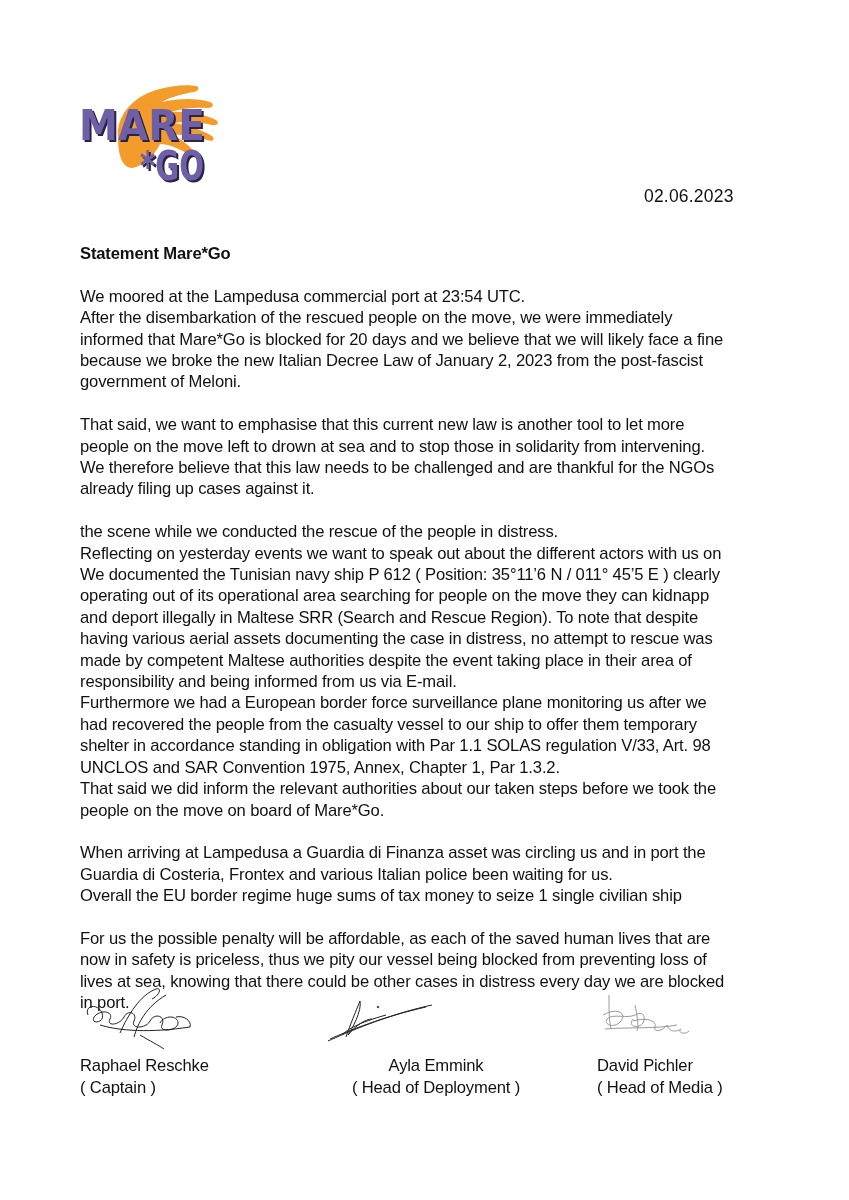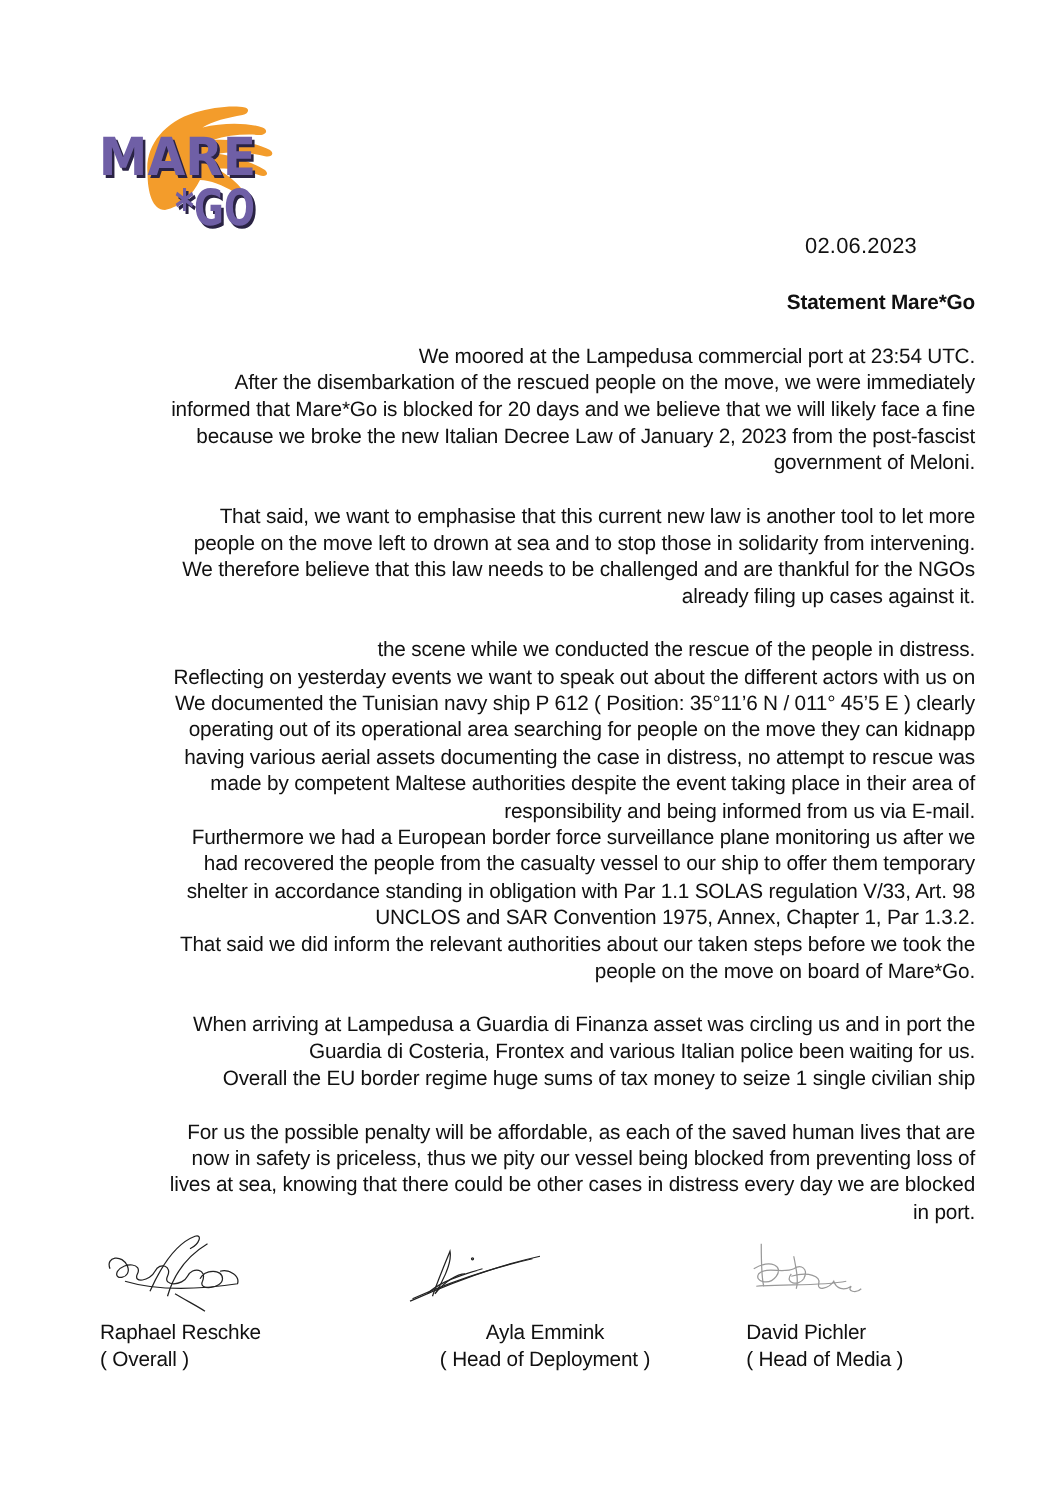--- a/index.html
+++ b/index.html
@@ -1,20 +1,20 @@
 <!DOCTYPE html>
 <html><head>
   <meta charset="utf-8">
   <style>
     html, body { margin: 0; padding: 0; background: #ffffff; }
     body { width: 849px; height: 1200px; position: relative; overflow: hidden;
            font-family: "Liberation Sans", sans-serif; color: #111; }
     .logo { position: absolute; left: 78px; top: 78px; width: 146px; height: 106px; }
     .date { position: absolute; left: 644px; top: 186px; font-size: 17.5px; letter-spacing: 0.2px; }
-    .content { position: absolute; left: 80px; top: 231px; width: 700px; font-size: 16.6px; line-height: 21.4px; letter-spacing: -0.15px; text-align: right; }
+    .content { position: absolute; left: 80px; top: 243px; width: 700px; font-size: 16.6px; line-height: 21.4px; letter-spacing: -0.15px; }
     .title { font-weight: bold; margin: 0 0 21.4px 0; }
     .para { margin: 0 0 21.4px 0; }
     .line { display: block; white-space: nowrap; }
     .signatures { position: absolute; left: 80px; top: 985px; width: 700px; height: 110px; }
     .sig { position: absolute; top: 0; width: 220px; }
     .sig svg { display: block; height: 68px; }
     .sig .name, .sig .role { font-size: 16.6px; line-height: 21.5px; display: block; white-space: nowrap; letter-spacing: -0.15px; }
     .sig .name { margin-top: 2px; }
   </style>
 </head>
@@ -57,20 +57,21 @@
     <span class="line">people on the move left to drown at sea and to stop those in solidarity from intervening.</span>
     <span class="line">We therefore believe that this law needs to be challenged and are thankful for the NGOs</span>
     <span class="line">already filing up cases against it.</span>
   </div>
 
   <div class="para">
     <span class="line">the scene while we conducted the rescue of the people in distress.</span>
     <span class="line">Reflecting on yesterday events we want to speak out about the different actors with us on</span>
     <span class="line">We documented the Tunisian navy ship P 612 ( Position: 35°11’6 N / 011° 45’5 E ) clearly</span>
     <span class="line">operating out of its operational area searching for people on the move they can kidnapp</span>
+    <span class="line">and deport illegally in Maltese SRR (Search and Rescue Region). To note that despite</span>
     <span class="line">having various aerial assets documenting the case in distress, no attempt to rescue was</span>
     <span class="line">made by competent Maltese authorities despite the event taking place in their area of</span>
     <span class="line">responsibility and being informed from us via E-mail.</span>
     <span class="line">Furthermore we had a European border force surveillance plane monitoring us after we</span>
     <span class="line">had recovered the people from the casualty vessel to our ship to offer them temporary</span>
     <span class="line">shelter in accordance standing in obligation with Par 1.1 SOLAS regulation V/33, Art. 98</span>
     <span class="line">UNCLOS and SAR Convention 1975, Annex, Chapter 1, Par 1.3.2.</span>
     <span class="line">That said we did inform the relevant authorities about our taken steps before we took the</span>
     <span class="line">people on the move on board of Mare*Go.</span>
   </div>
@@ -94,21 +95,21 @@
     <svg width="120" height="68" viewBox="0 0 120 68">
       <g fill="none" stroke="#222" stroke-width="1">
         <path d="M8 30 C4 20 18 18 22 28 C26 38 10 40 14 32 C20 24 34 26 30 34 C26 42 40 40 44 32 C48 24 58 28 54 36 C50 44 66 44 70 36 C74 28 86 30 82 40 C78 48 98 46 98 38 C98 30 84 30 80 38"></path>
         <path d="M40 48 C48 30 60 10 76 4 C82 2 80 10 72 14"></path>
         <path d="M54 52 C58 38 66 22 86 10"></path>
         <path d="M20 40 C40 46 70 48 110 42 C112 36 104 30 96 32"></path>
         <path d="M60 50 C70 56 78 60 84 64"></path>
       </g>
     </svg>
     <span class="name">Raphael Reschke</span>
-    <span class="role">( Overall )</span>
+    <span class="role">( Captain )</span>
   </div>
 
   <div class="sig" style="left:246px;text-align:center;">
     <svg width="120" height="68" viewBox="0 0 120 68">
       <g fill="none" stroke="#222" stroke-width="1">
         <path d="M2 56 C20 48 60 30 106 20"></path>
         <path d="M4 54 C22 46 56 32 100 22"></path>
         <path d="M20 52 C24 40 30 26 34 16 C36 26 26 44 22 50 C30 40 40 34 46 34"></path>
         <path d="M16 50 C22 44 32 38 60 30"></path>
         <circle cx="52" cy="22" r="0.8"></circle>

